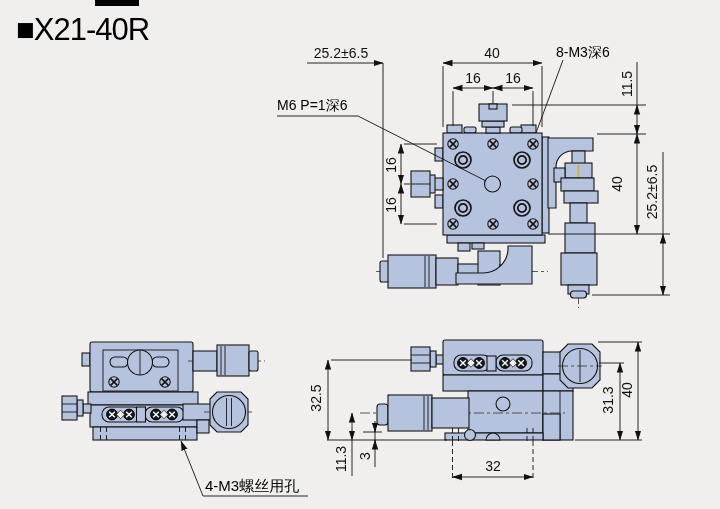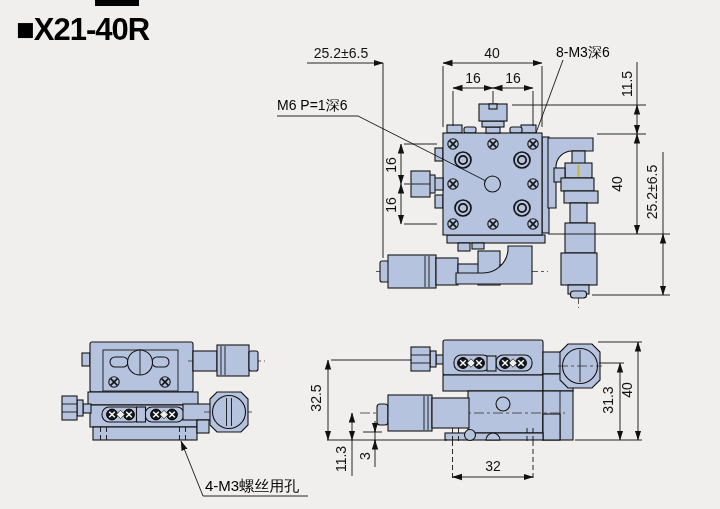--- a/index.html
+++ b/index.html
@@ -2,21 +2,21 @@
 <html style="--background: #f0efed; --part_fill: #b6c3de; --line: #141414; --dim: #111111; --screw_dark: #15181d; --accent_slot: #c9b33c;"><head>
 <meta charset="utf-8">
 <style>
   :root{
     --background:#f0efed; --part_fill:#b6c3de; --line:#141414;
     --dim:#111111; --screw_dark:#15181d; --accent_slot:#c9b33c;
   }
   html,body{margin:0;padding:0;background:var(--background);}
   #canvas{position:relative;width:720px;height:509px;background:var(--background);
           font-family:"Liberation Sans",sans-serif;overflow:hidden;}
-  #title{position:absolute;left:16px;top:12px;font-size:31px;font-weight:700;
+  #title{position:absolute;left:16px;top:12px;font-size:31px;font-weight:400;
          letter-spacing:-1px;color:#000;white-space:nowrap;}
   #crop-artifact{position:absolute;left:95px;top:0;width:44px;height:6px;background:#000;}
   svg{position:absolute;left:0;top:0;}
   .part{fill:var(--part_fill);stroke:var(--line);stroke-width:1.1;}
   .thin{fill:none;stroke:var(--line);stroke-width:0.9;}
   .dim{fill:none;stroke:var(--dim);stroke-width:0.9;}
   .dimd{fill:none;stroke:var(--dim);stroke-width:0.9;stroke-dasharray:5 3;}
   .cline{fill:none;stroke:#333;stroke-width:0.8;stroke-dasharray:10 3 3 3;}
   .dimtxt{font:14px "Liberation Sans",sans-serif;fill:var(--dim);}
   .lbltxt{font:14px "Liberation Sans",sans-serif;fill:#000;}

